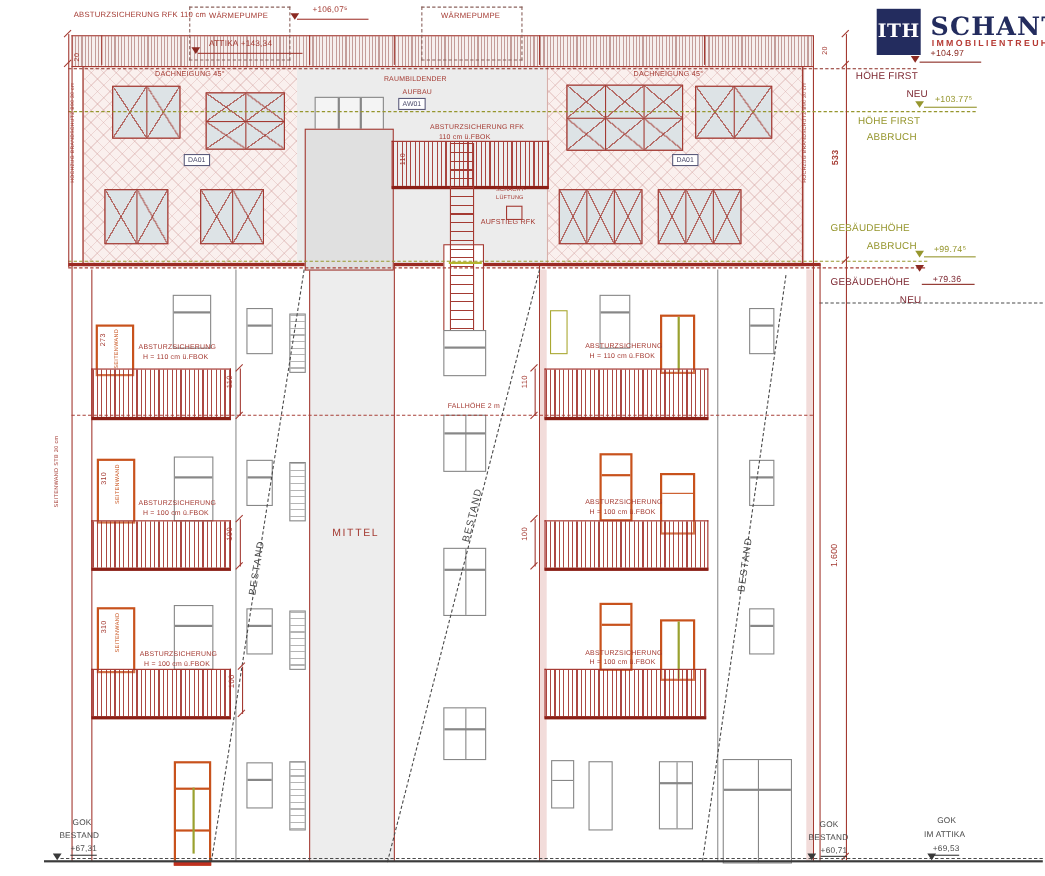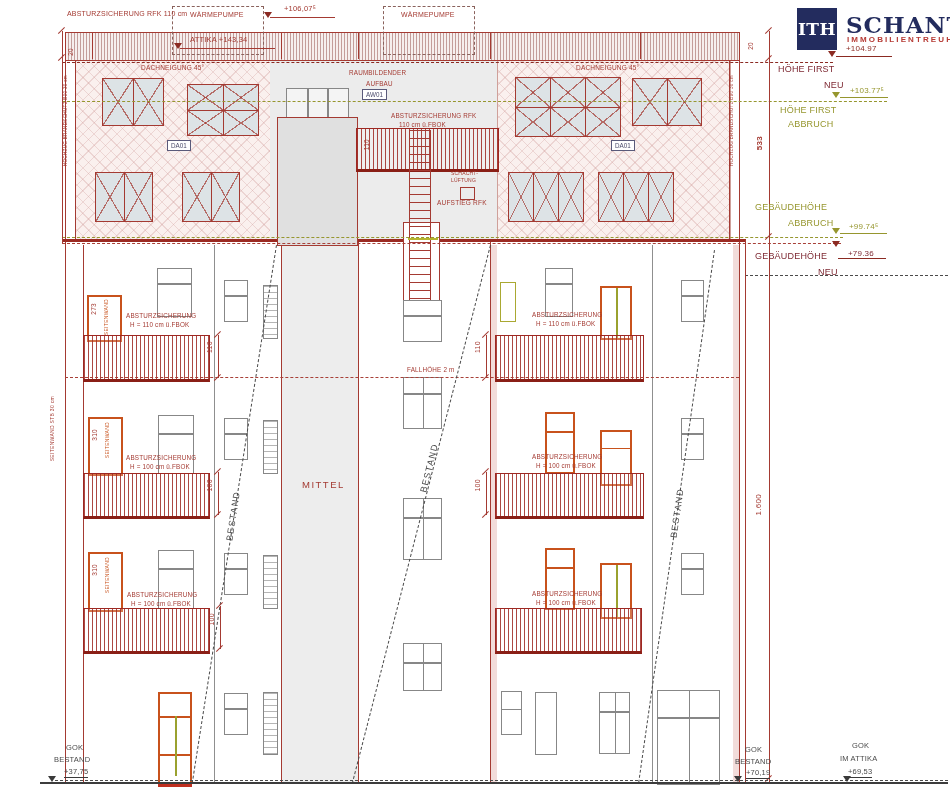--- a/index.html
+++ b/index.html
@@ -352,25 +352,25 @@
   <div class="mk" style="left:832px;top:241px"></div>
   <div class="t td" style="left:755px;top:251px;font-size:9px">GEBÄUDEHÖHE</div>
   <div class="t td" style="left:848px;top:249px;font-size:8px">+79.36</div>
   <div class="hl" style="left:838px;top:258px;width:48px;background:#8b2a22"></div>
   <div class="t td" style="left:818px;top:267px;font-size:9px">NEU</div>
 
   <div class="a" style="left:40px;top:782px;width:908px;height:2px;background:#3c3c3c"></div>
   <div class="dshk" style="left:55px;top:780px;width:893px"></div>
   <div class="t tg" style="left:66px;top:744px;font-size:7.5px">GOK</div>
   <div class="t tg" style="left:54px;top:756px;font-size:7.5px">BESTAND</div>
-  <div class="t tg lvl" style="left:64px;top:768px;font-size:7.5px">+37,75</div>
+  <div class="t tg lvl" style="left:64px;top:768px;font-size:7.5px">+67,31</div>
   <div class="mkk mk" style="left:48px;top:776px"></div>
   <div class="t tg" style="left:745px;top:746px;font-size:7.5px">GOK</div>
   <div class="t tg" style="left:735px;top:758px;font-size:7.5px">BESTAND</div>
-  <div class="t tg lvl" style="left:746px;top:769px;font-size:7.5px">+70,19</div>
+  <div class="t tg lvl" style="left:746px;top:769px;font-size:7.5px">+60,71</div>
   <div class="mkk mk" style="left:734px;top:776px"></div>
   <div class="t tg" style="left:852px;top:742px;font-size:7.5px">GOK</div>
   <div class="t tg" style="left:840px;top:755px;font-size:7.5px">IM ATTIKA</div>
   <div class="t tg lvl" style="left:848px;top:768px;font-size:7.5px">+69,53</div>
   <div class="mkk mk" style="left:843px;top:776px"></div>
 
   <div class="a" style="left:790px;top:6px;width:155px;height:48px">
     <div class="logo-box" style="left:7px;top:2px;width:40px;height:42px">ITH</div>
     <div class="logo-name" style="left:56px;top:7px">SCHANTL</div>
     <div class="logo-sub" style="left:57px;top:30px">IMMOBILIENTREUHAND</div>

